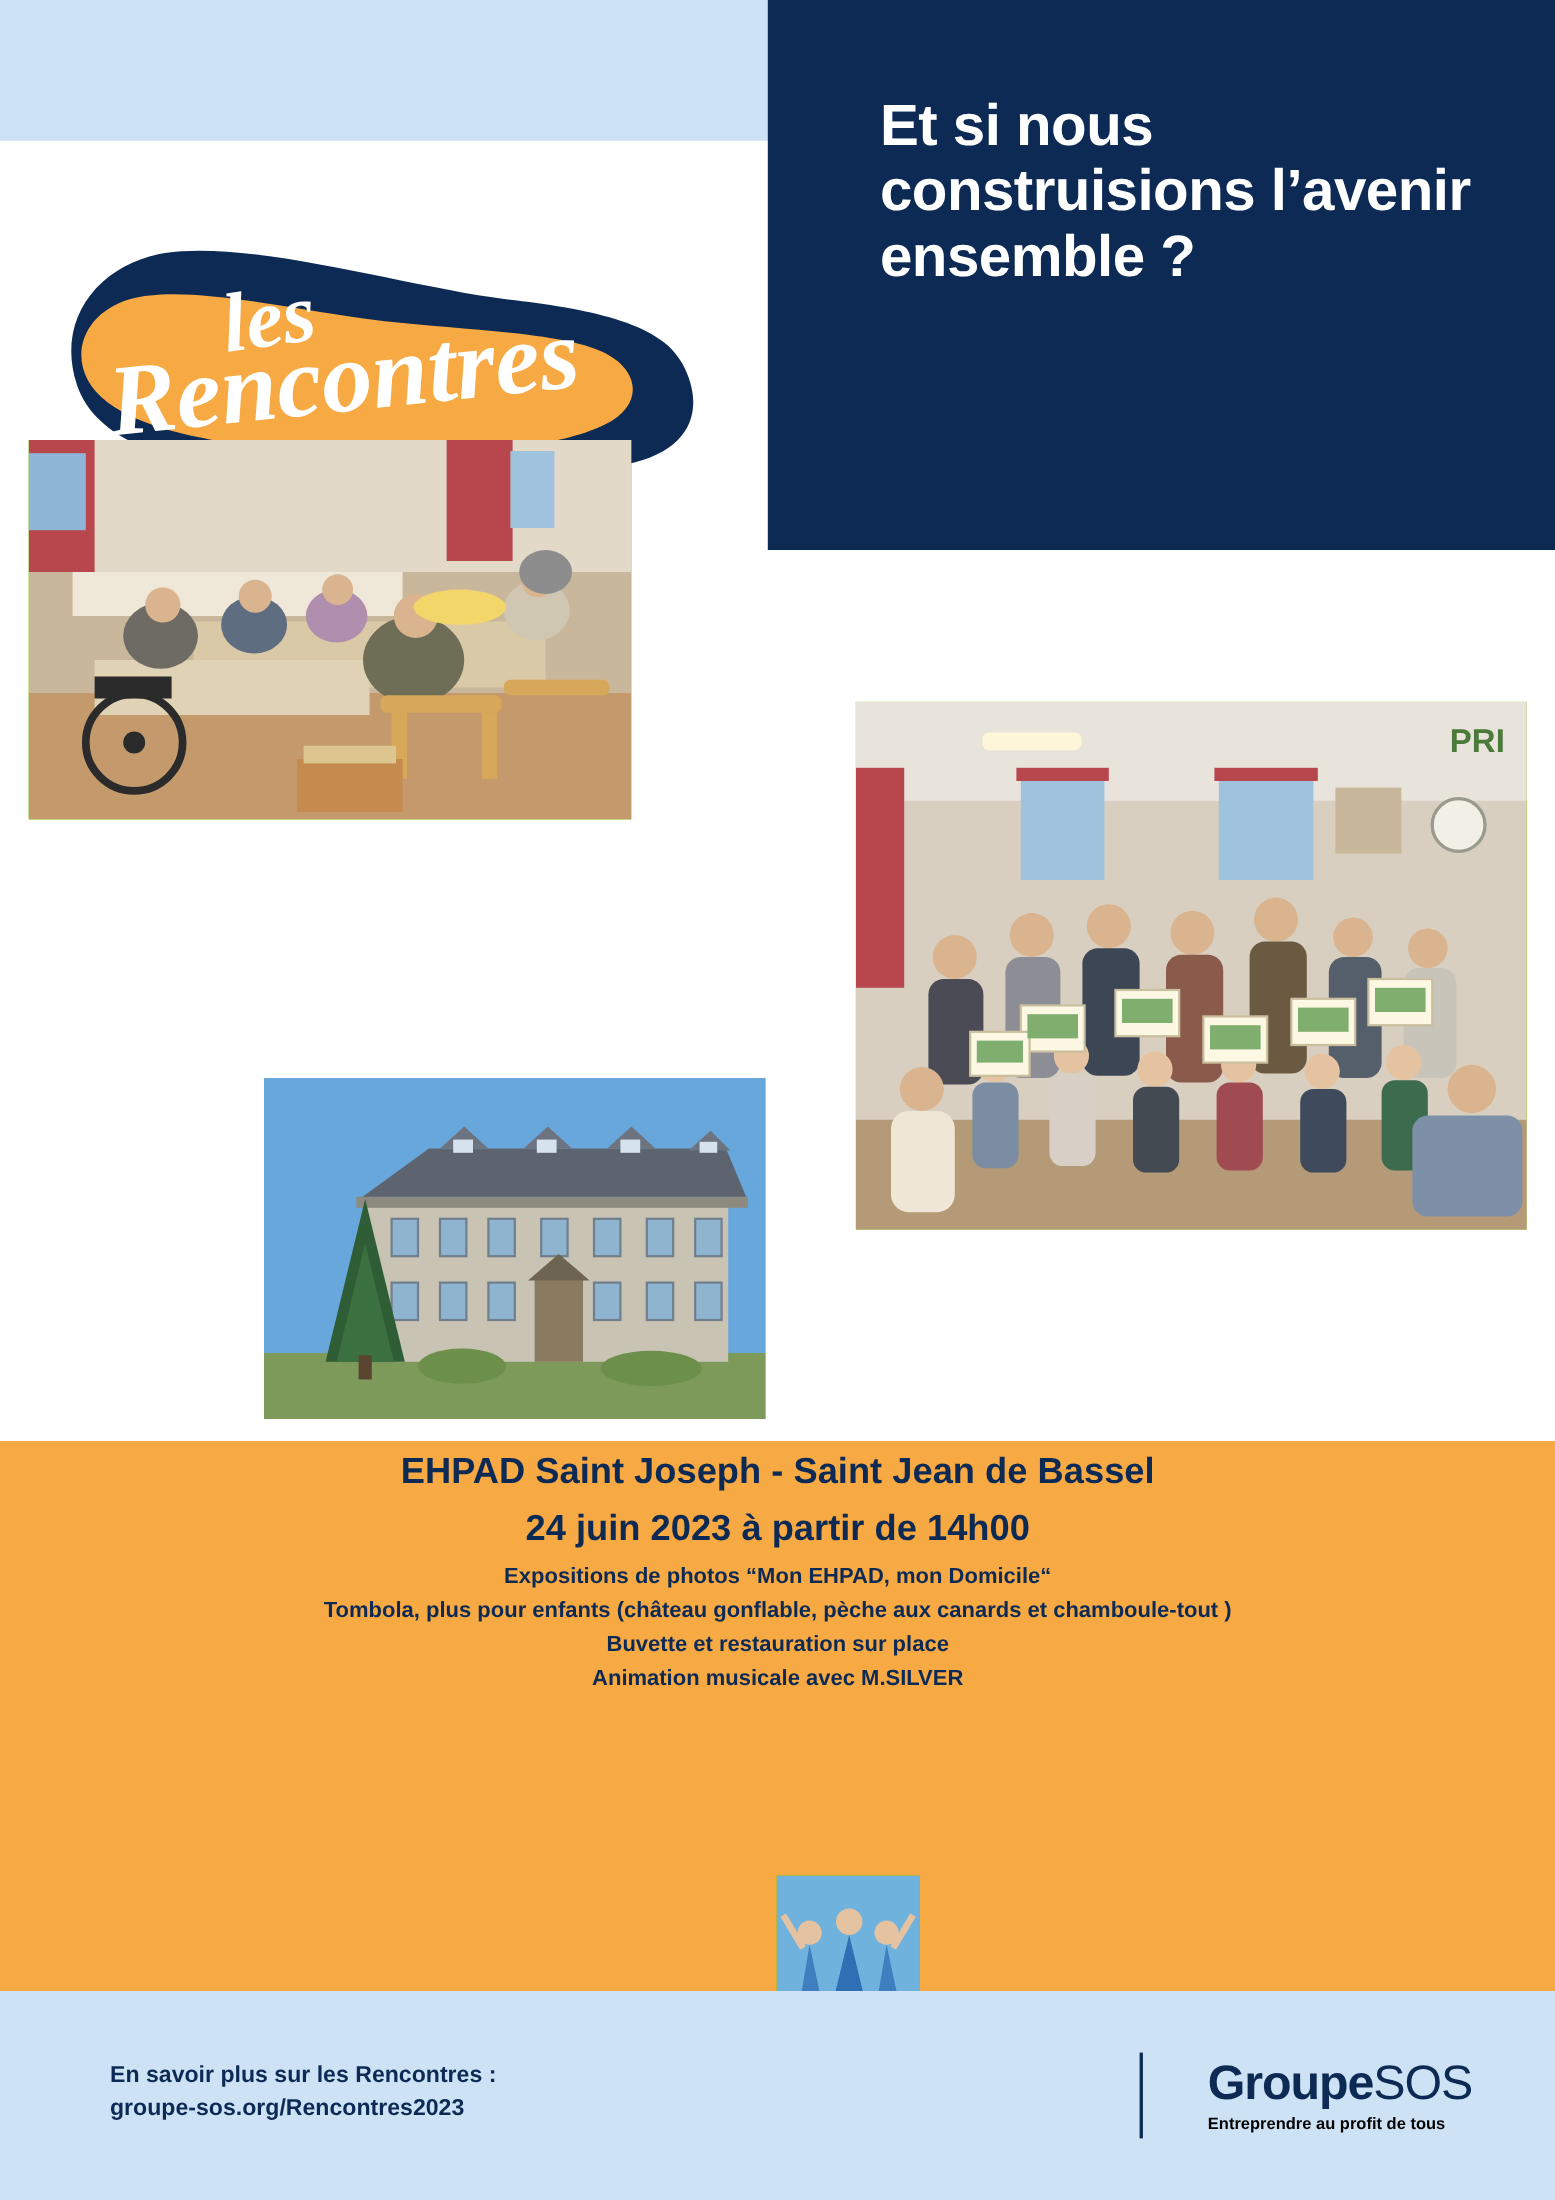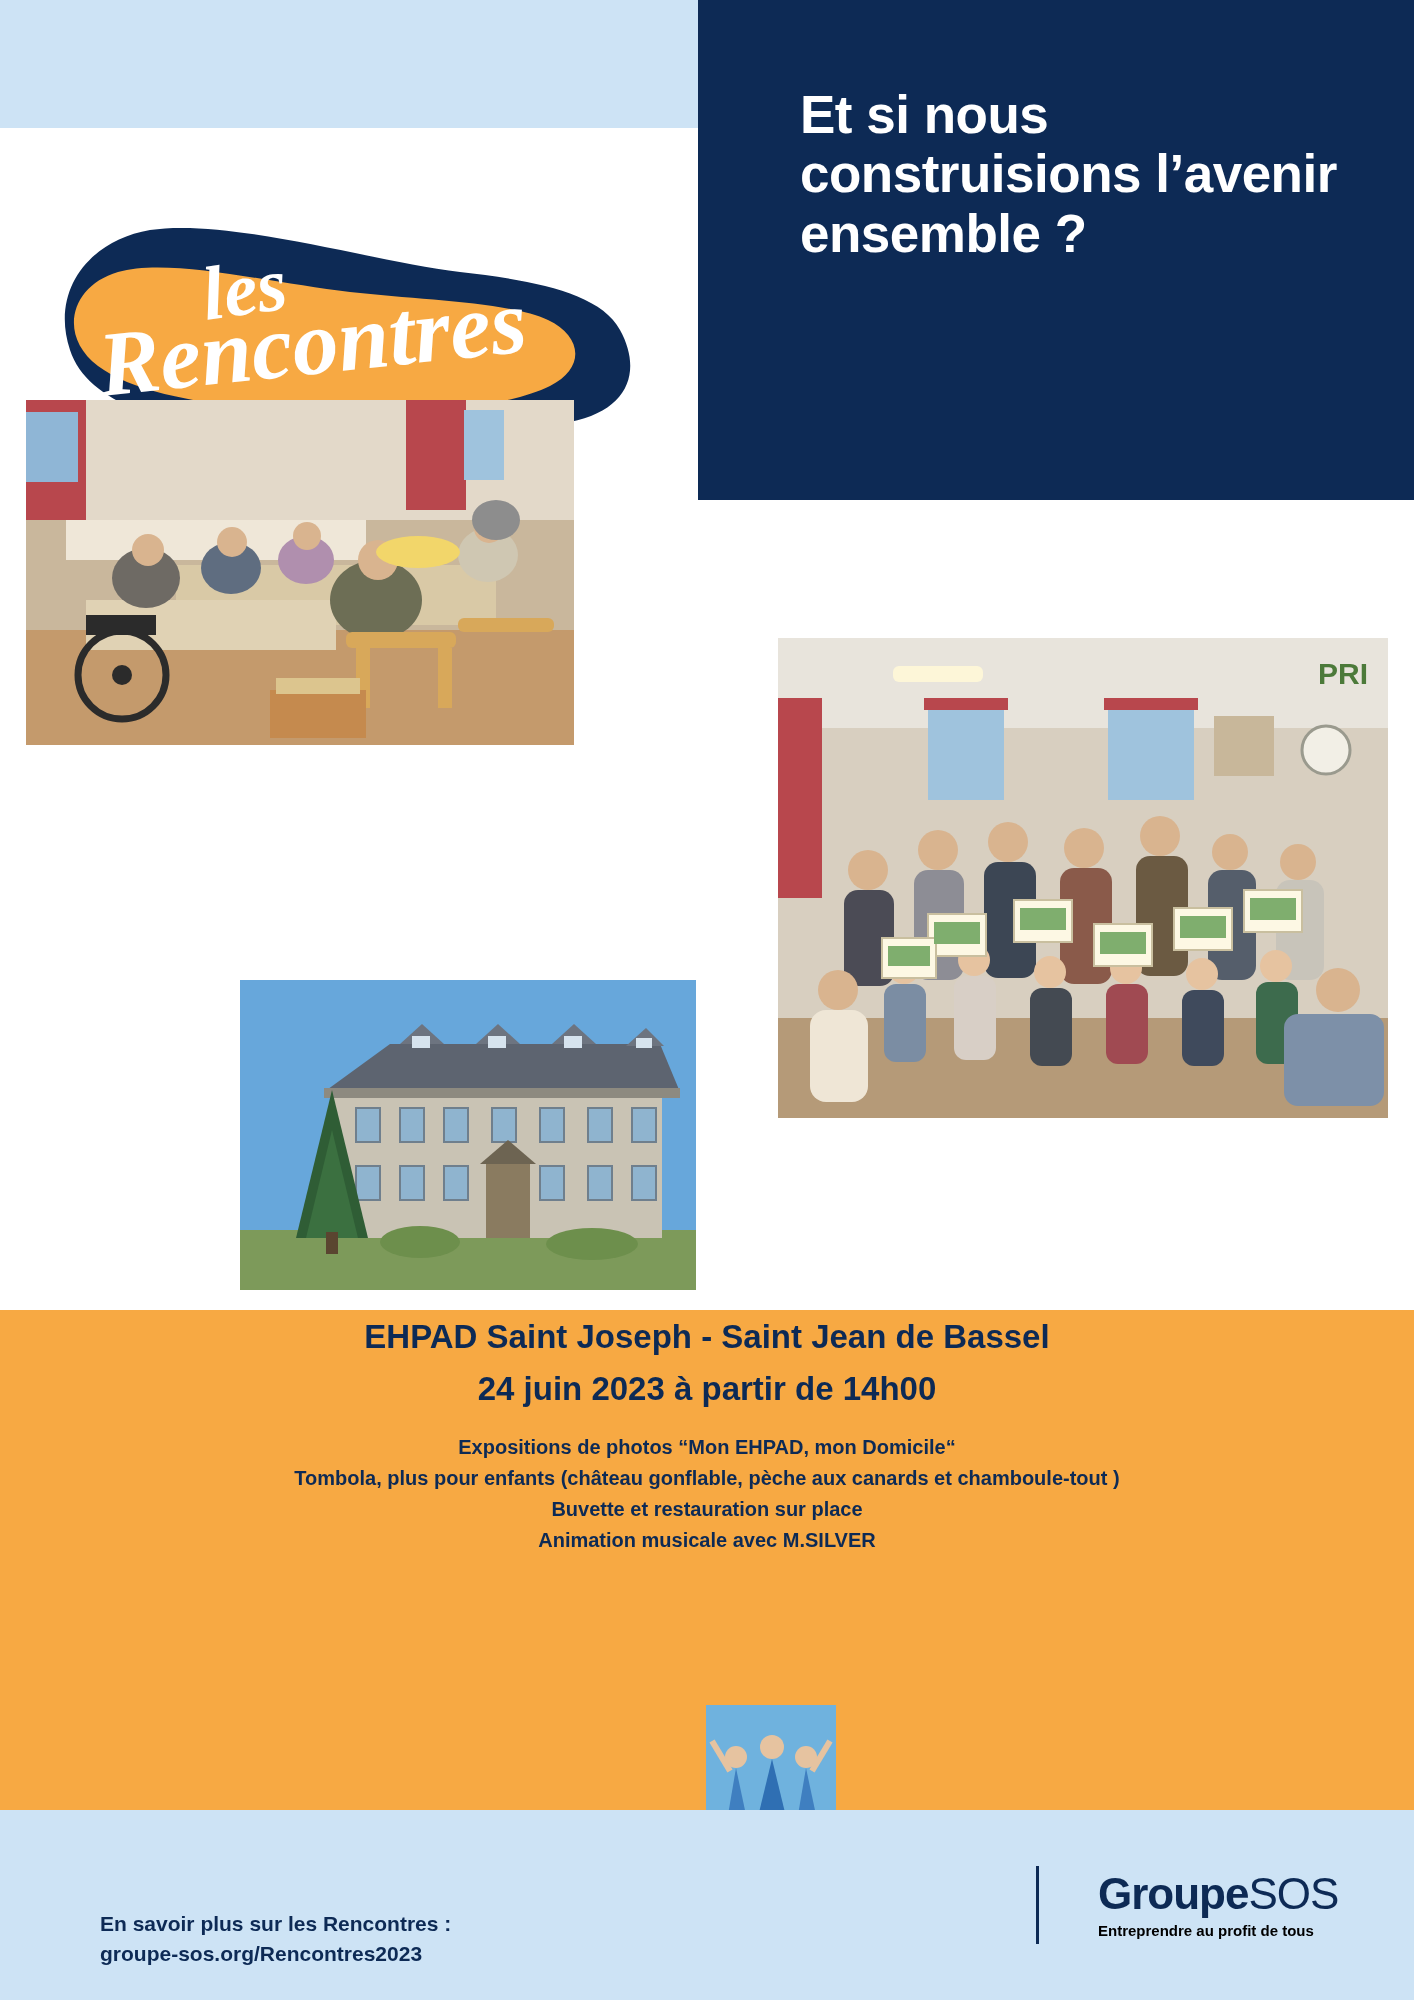--- a/index.html
+++ b/index.html
@@ -85,21 +85,21 @@
     letter-spacing: 0px;
   }
   .info-sub1 {
     font-size: 33px;
     font-weight: bold;
     margin: 0 0 14px 0;
   }
   .info-sub2 {
     font-size: 33px;
     font-weight: bold;
-    margin: 0 0 28px 0;
+    margin: 0 0 14px 0;
   }
   .info-line {
     font-size: 20px;
     font-weight: bold;
     margin: 0 0 8px 0;
   }
 
   
   .bottom-band {
     position: absolute;
@@ -108,21 +108,20 @@
     background: #cde3f5;
   }
   .footer-left {
     position: absolute;
     left: 100px;
     top: 1872px;
     font-size: 21px;
     font-weight: bold;
     line-height: 1.45;
     color: #0d2a55;
-    margin-top: 37px;
   }
   .footer-logo {
     position: absolute;
     right: 48px;
     top: 1850px;
     width: 330px;
     height: 110px;
     display: flex;
     align-items: center;
     gap: 35px;

